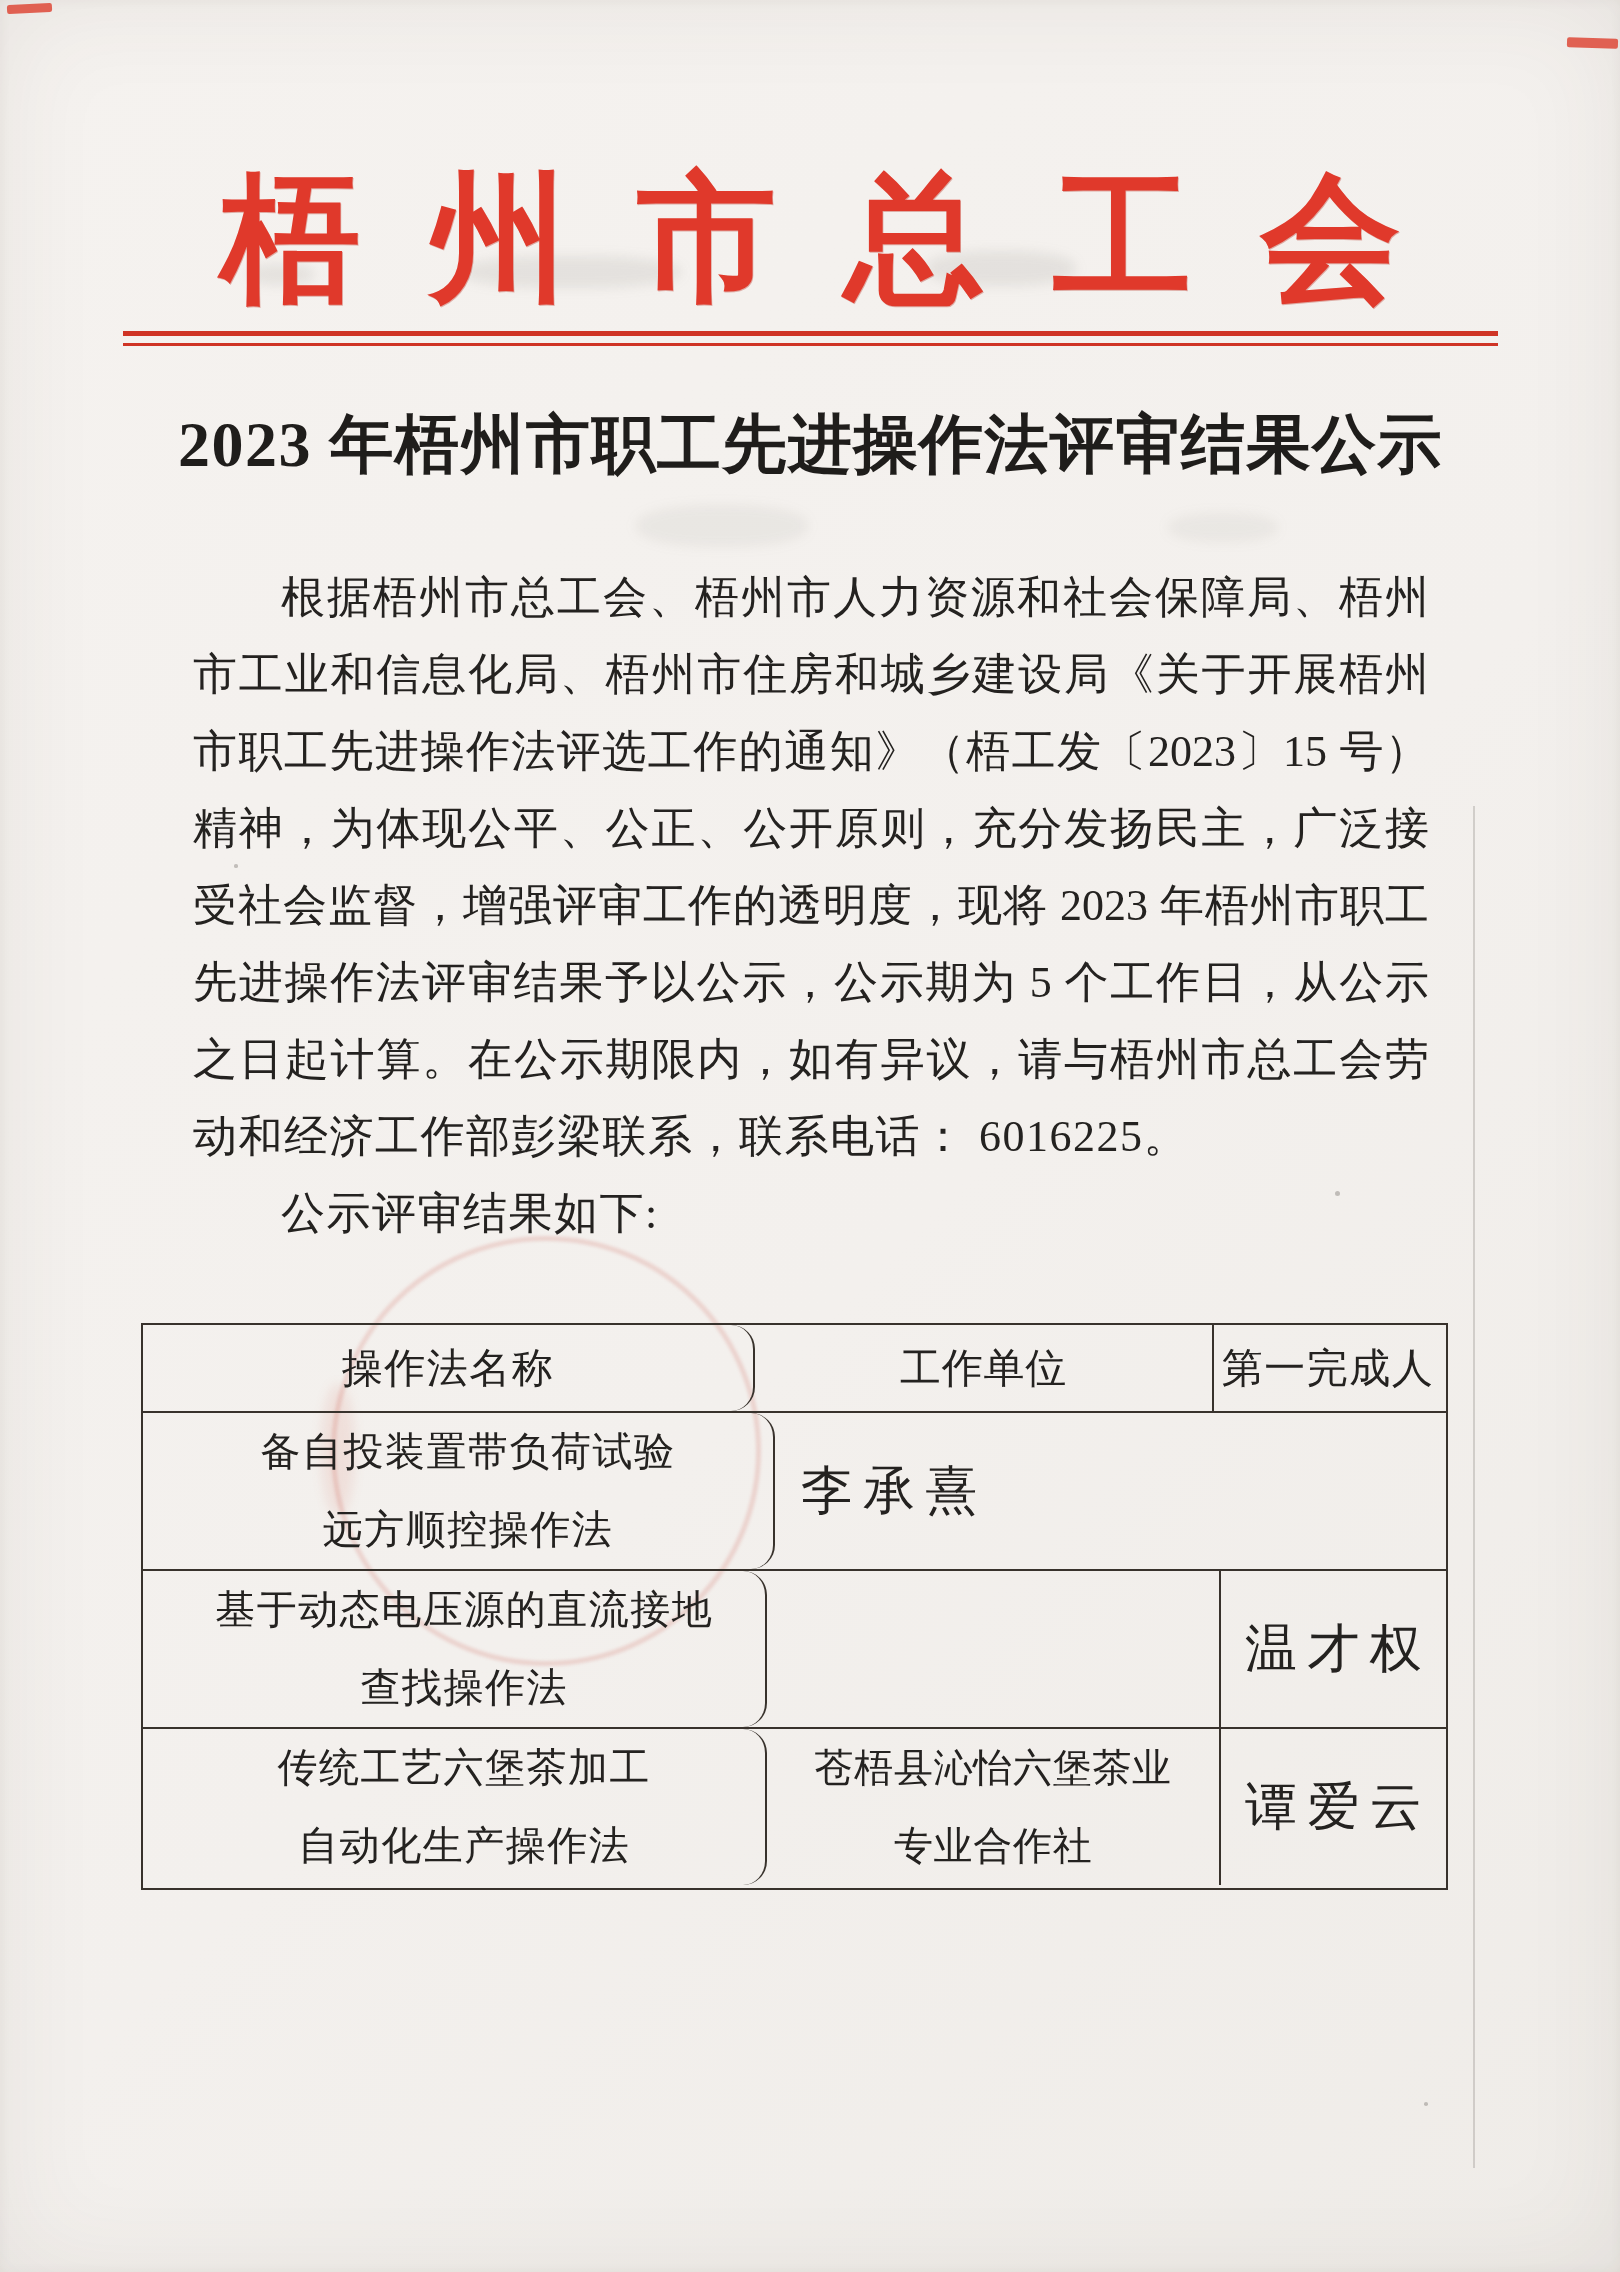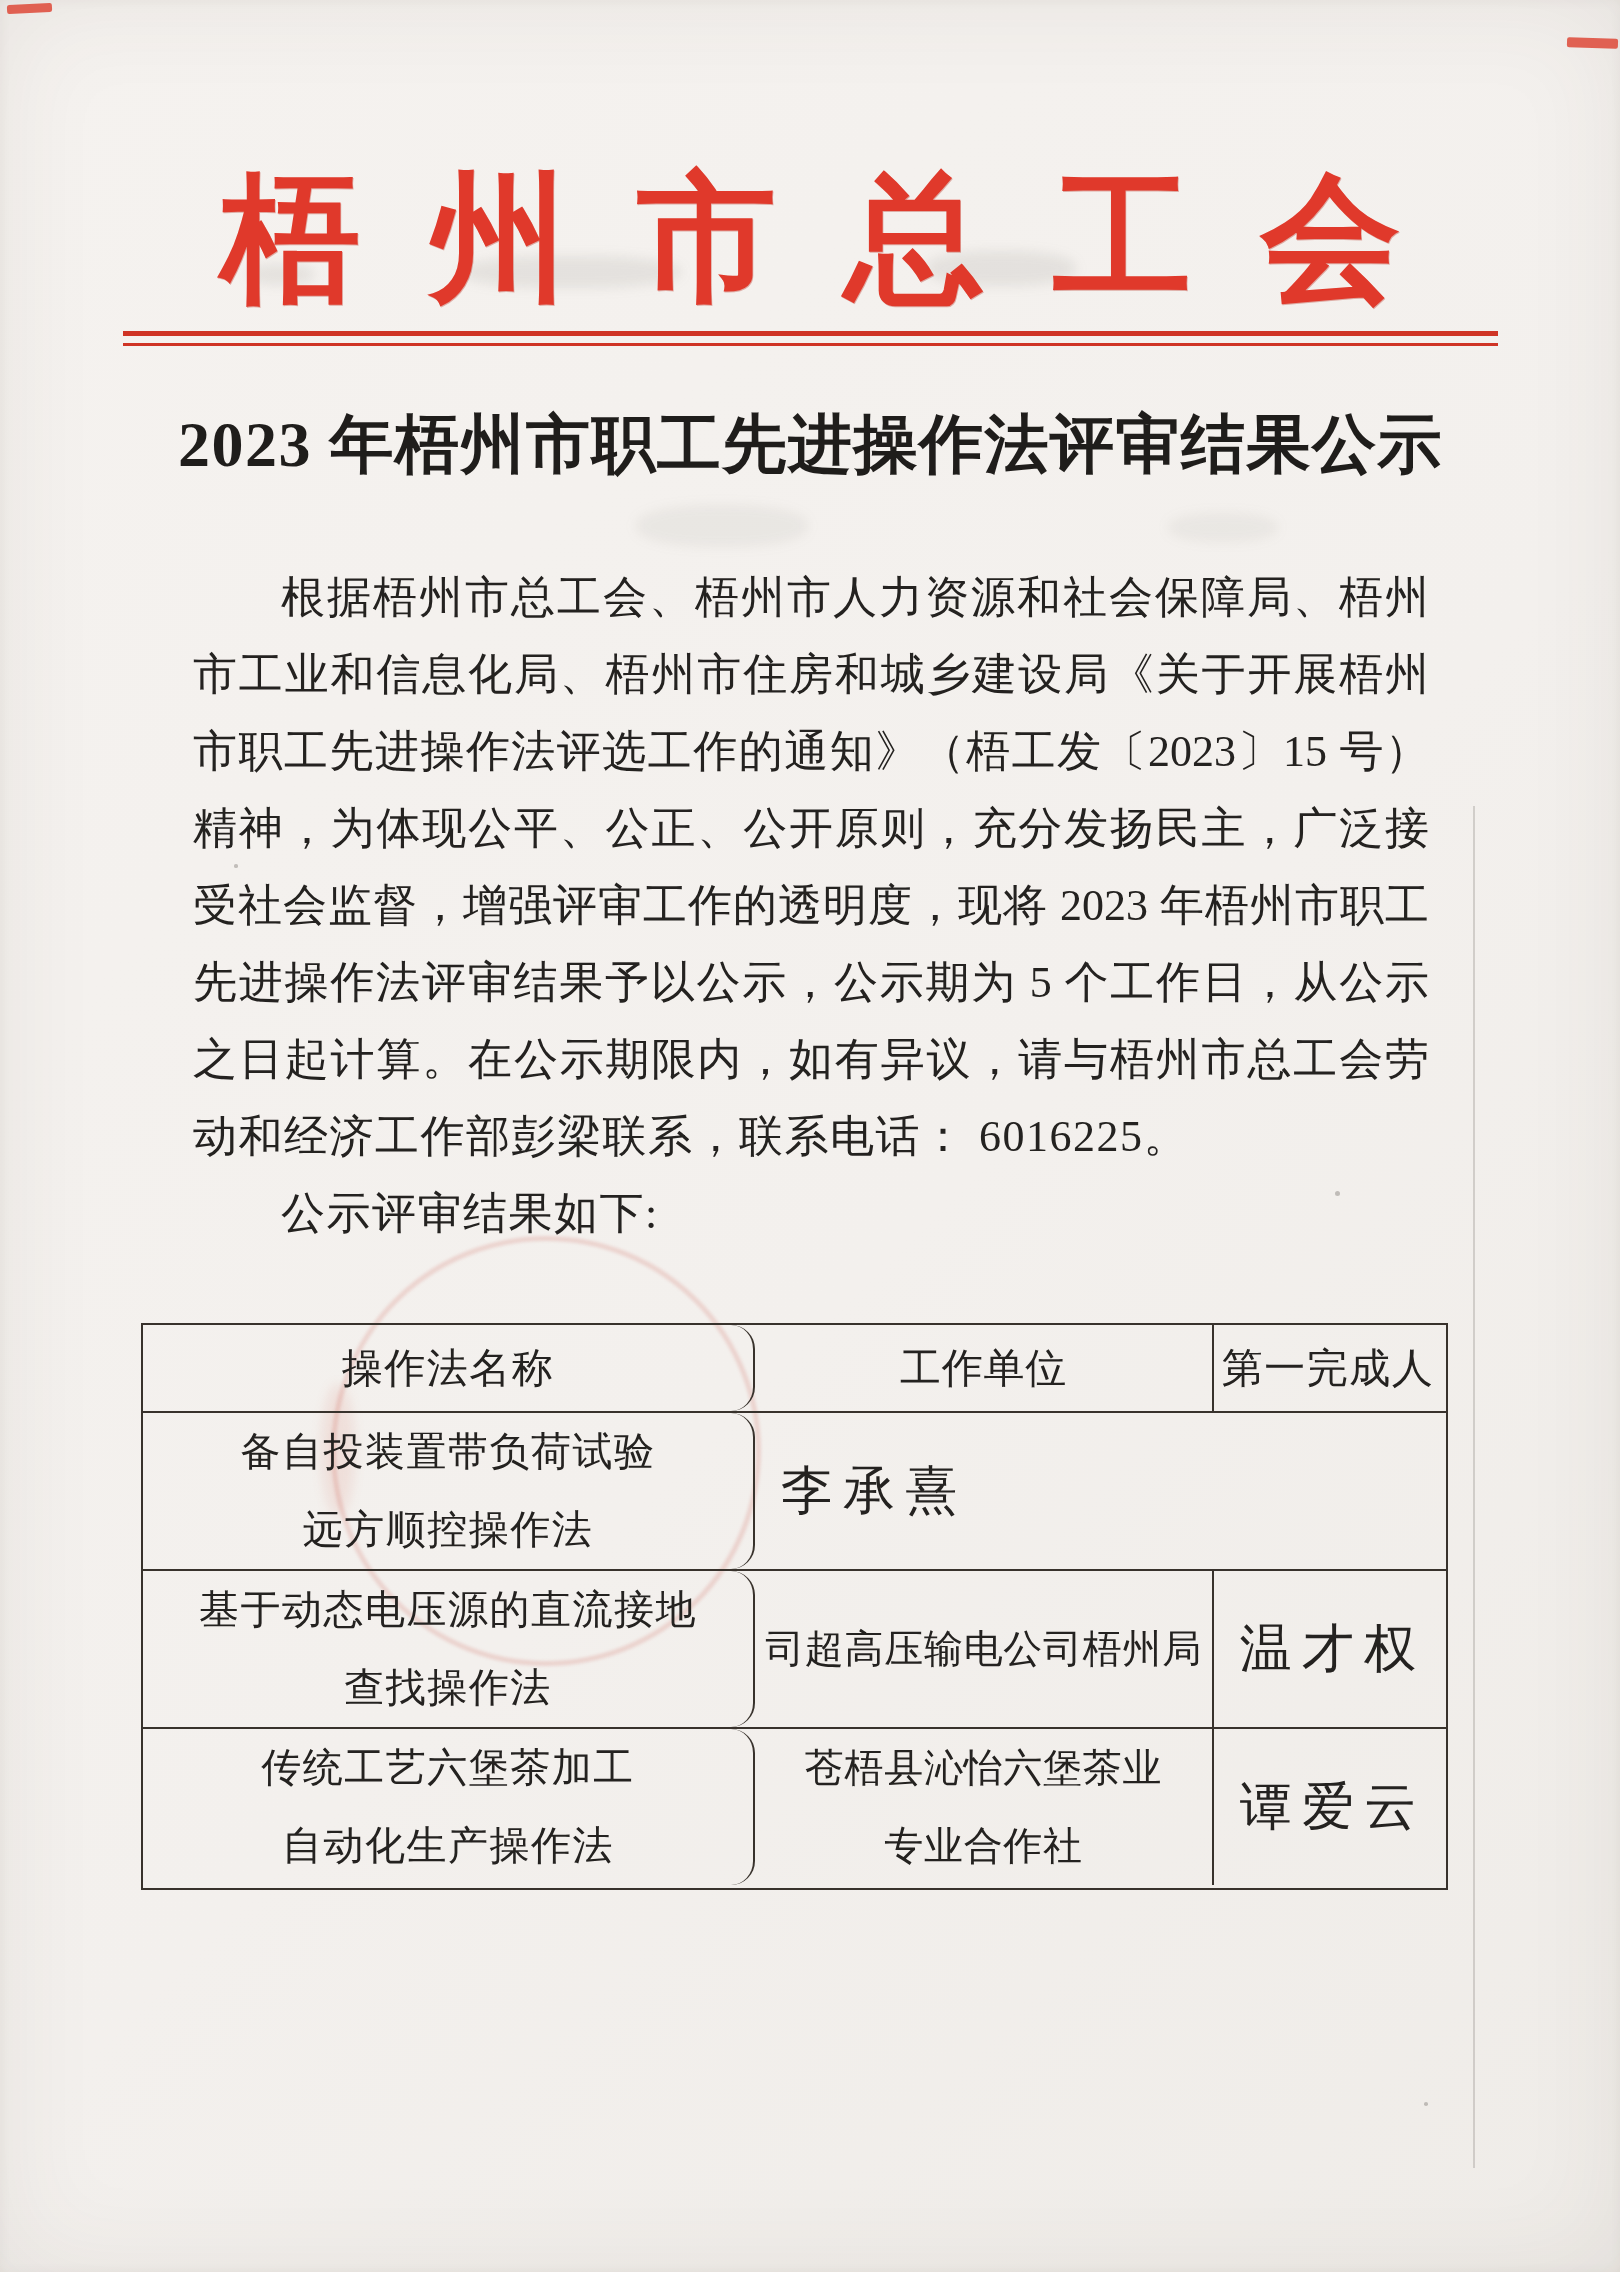--- a/index.html
+++ b/index.html
@@ -41,21 +41,21 @@
   .j{text-align:justify;text-align-last:justify;white-space:normal;}
   .indent{text-indent:88px;}
   .plain{letter-spacing:1.5px;}
   
   .tbl{
     position:absolute;left:141px;top:1323px;width:1307px;height:567px;
     box-sizing:border-box;border:2.9px solid #38322c;
     display:flex;flex-direction:column;background:transparent;
   }
   .trow{display:flex;box-sizing:border-box;}
-  .trow + .trow{border-top:2.2px solid #38322c;}
+  .trow + .trow{border-top:2.2px solid #38322c;padding-left:20px;}
   .trow.hd{height:86px;}
   .trow.dr{height:158px;}
   .tc{
     box-sizing:border-box;display:flex;flex-direction:column;
     justify-content:center;align-items:center;
     font-size:40px;letter-spacing:1.5px;color:#242220;
   }
   .tc.c1{width:612px;border-right:2.2px solid #38322c;border-radius:24px;}
   .tc.c2{width:459px;border-right:2.2px solid #38322c;font-size:39px;letter-spacing:0.7px;}
   .tc.c3{width:228px;text-align:right;}
@@ -146,21 +146,20 @@
         <div class="ln person">李承熹</div>
       </div>
     </div>
 
     <div class="trow dr">
       <div class="tc c1">
         <div class="ln">基于动态电压源的直流接地</div>
         <div class="ln">查找操作法</div>
       </div>
       <div class="tc c2">
-        <div class="ln">司超高压输电公司梧州局</div>
       </div>
       <div class="tc c3">
         <div class="ln person">温才权</div>
       </div>
     </div>
 
     <div class="trow dr">
       <div class="tc c1">
         <div class="ln">传统工艺六堡茶加工</div>
         <div class="ln">自动化生产操作法</div>

